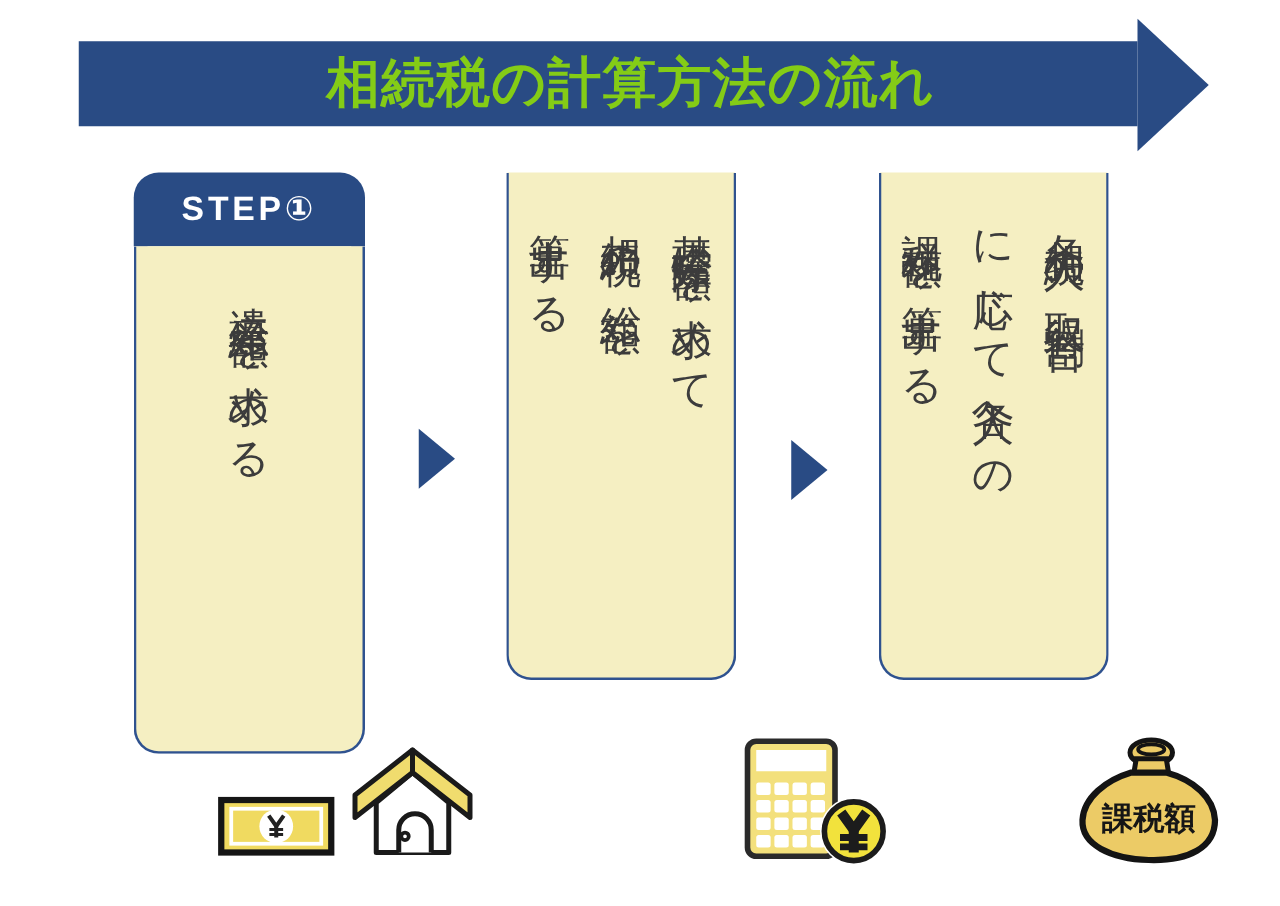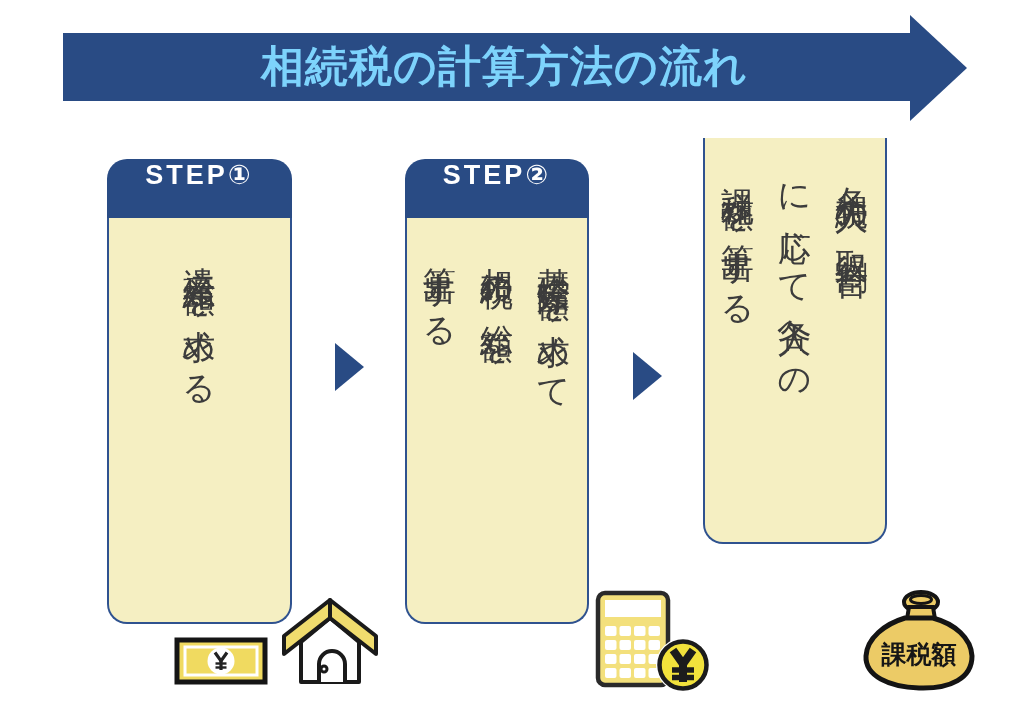--- a/index.html
+++ b/index.html
@@ -6,33 +6,33 @@
   .canvas{
     position:relative;width:1024px;height:725px;background:#ffffff;overflow:hidden;
     font-family:"Liberation Sans","DejaVu Sans",sans-serif;
   }
   
   .banner-body{
     position:absolute;left:63px;top:33px;width:847px;height:68px;
     background:#294b84;display:flex;align-items:center;justify-content:center;
   }
   .banner-title{
-    margin:16px;padding-left:36px;color:#7dd3fc;font-size:43px;font-weight:bold;
+    margin:16px;padding-left:36px;color:#84cc16;font-size:43px;font-weight:bold;
     letter-spacing:1px;white-space:nowrap;
   }
   .banner-arrowhead{
     position:absolute;left:910px;top:15px;width:0;height:0;
     border-top:53px solid transparent;border-bottom:53px solid transparent;
     border-left:57px solid #294b84;
   }
   
   .card{position:absolute;top:138px;width:185px;height:465px;}
   .card-header{
     height:59px;background:#294b84;border-radius:20px 20px 0 0;
-    display:flex;justify-content:center;margin-top:21px;
+    display:flex;align-items:center;justify-content:center;
   }
   .card-header span{
     color:#ffffff;font-size:27px;font-weight:700;letter-spacing:3px;white-space:nowrap;
   }
   .card-body{
     height:406px;box-sizing:border-box;background:#f5efc2;
     border:2px solid #2f528f;border-top:none;border-radius:0 0 20px 20px;
     display:flex;justify-content:center;
   }
   .vtext{
@@ -70,23 +70,20 @@
       <span>STEP①</span>
     </div>
     <div class="card-body">
       <div class="vtext">
         <div class="vcol">遺産総額を求める</div>
       </div>
     </div>
   </div>
 
   <div class="card" style="left:405px;width:184px">
-    <div class="card-header">
-      <span>STEP②</span>
-    </div>
     <div class="card-body">
       <div class="vtext">
         <div class="vcol">基礎控除額を求めて</div>
         <div class="vcol">相続税の総額を</div>
         <div class="vcol">算出する</div>
       </div>
     </div>
   </div>
 
   <div class="card" style="left:703px;width:184px">

